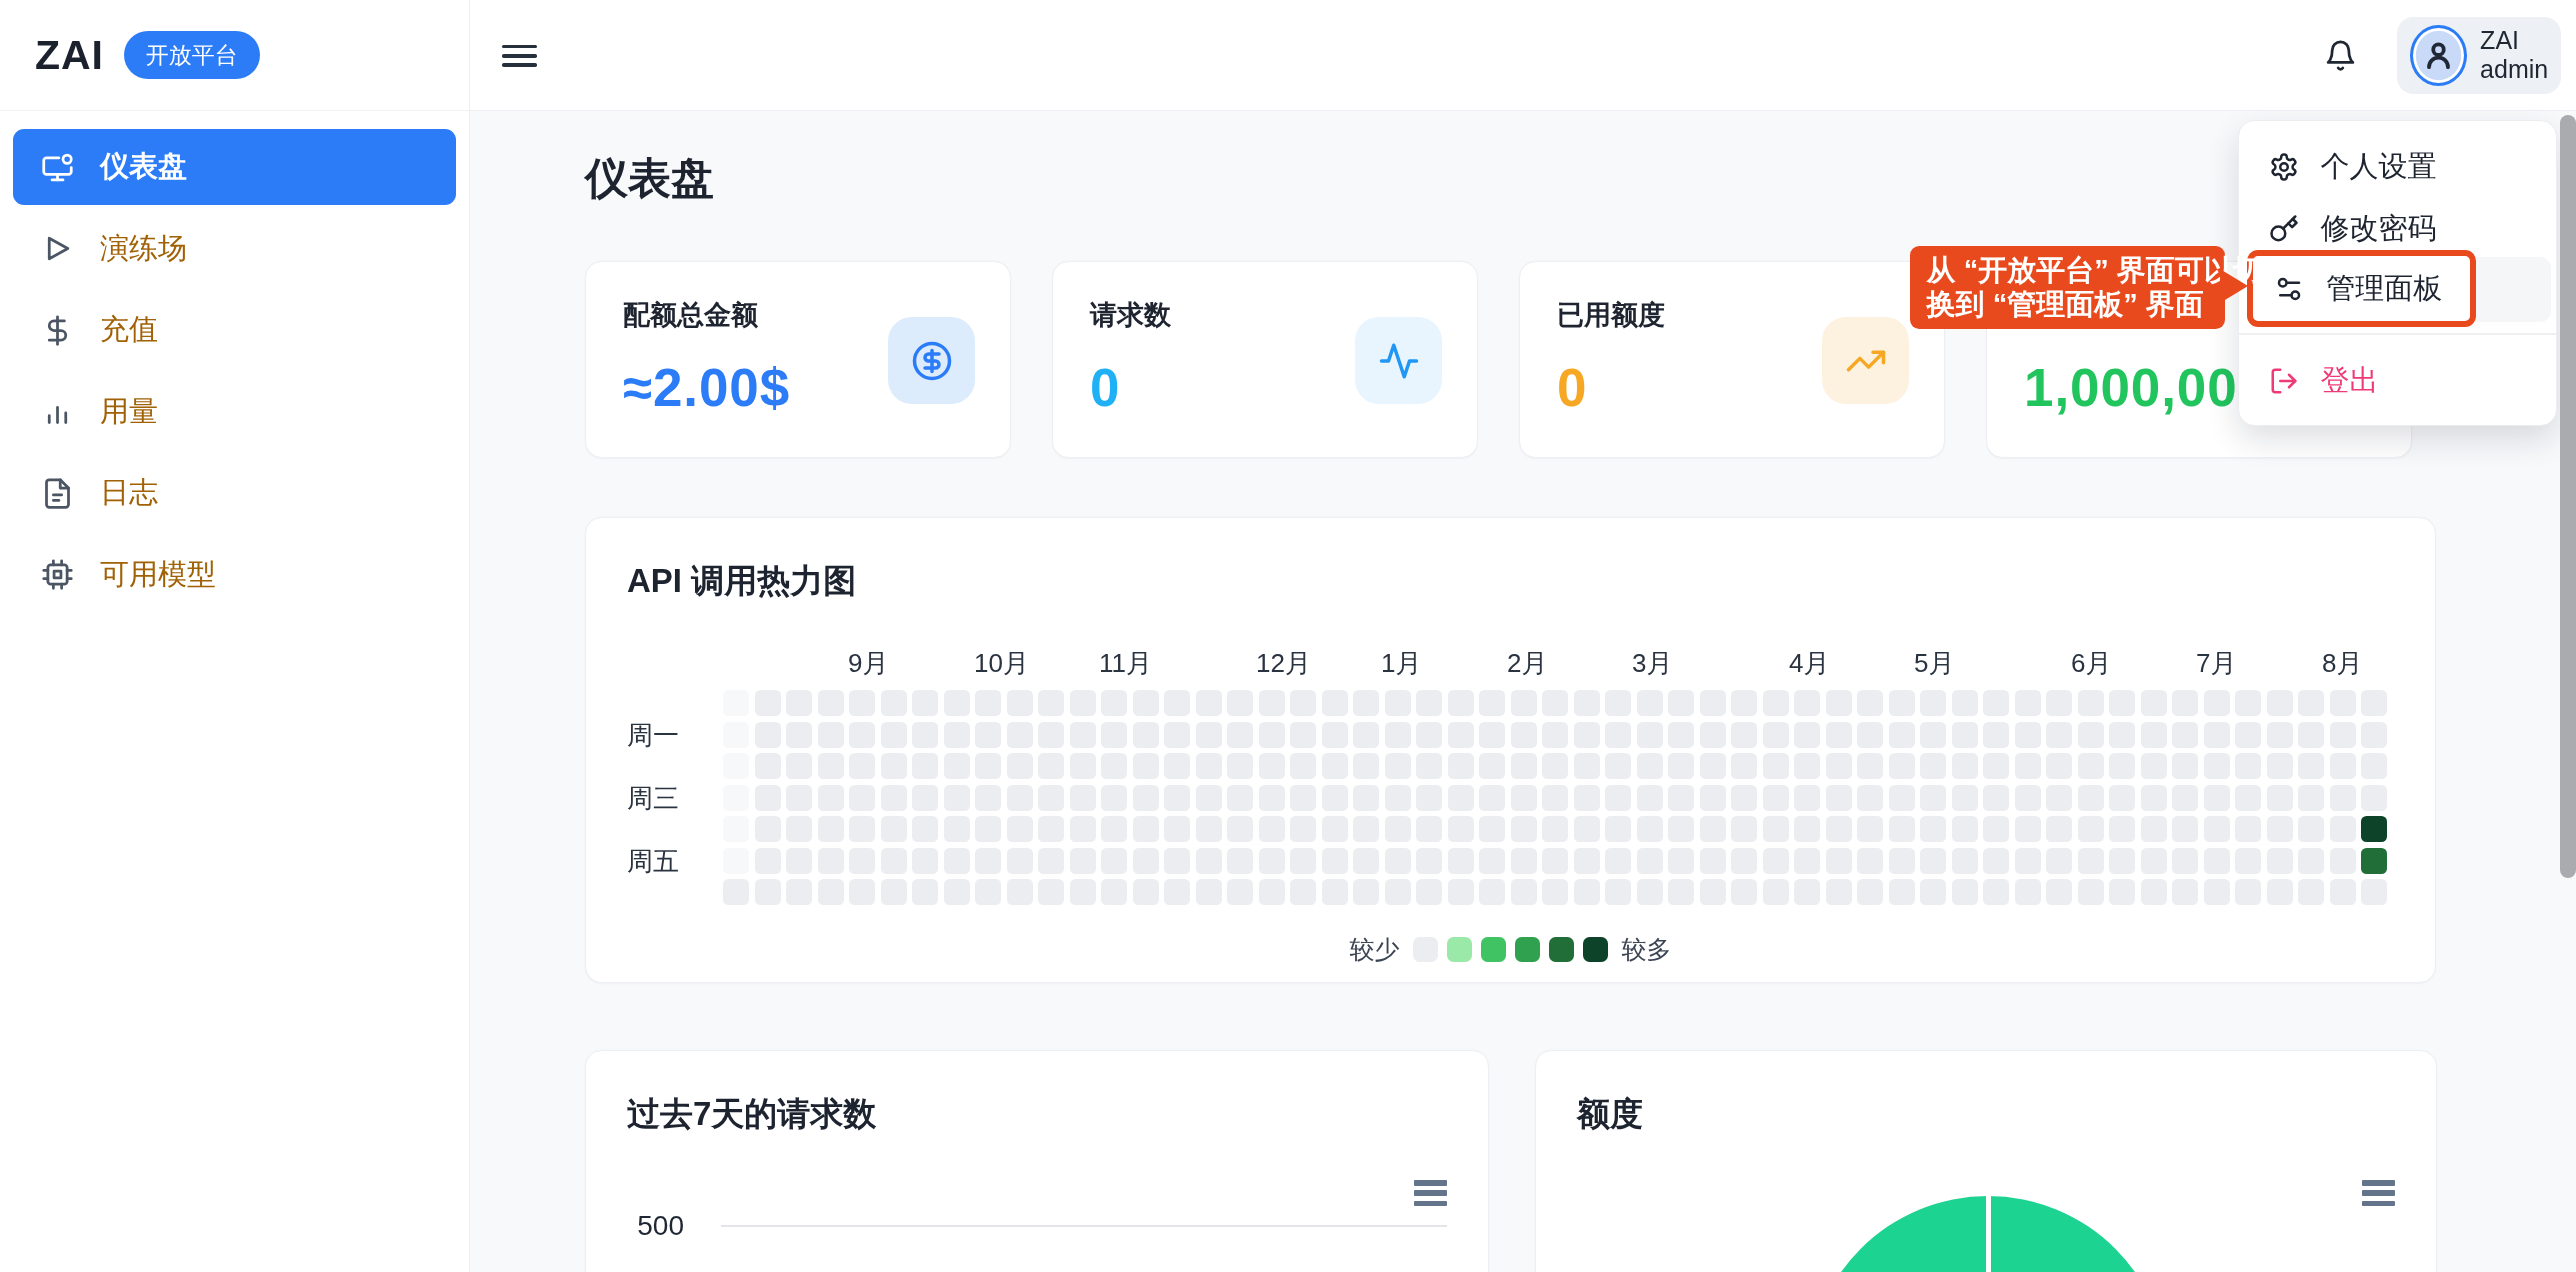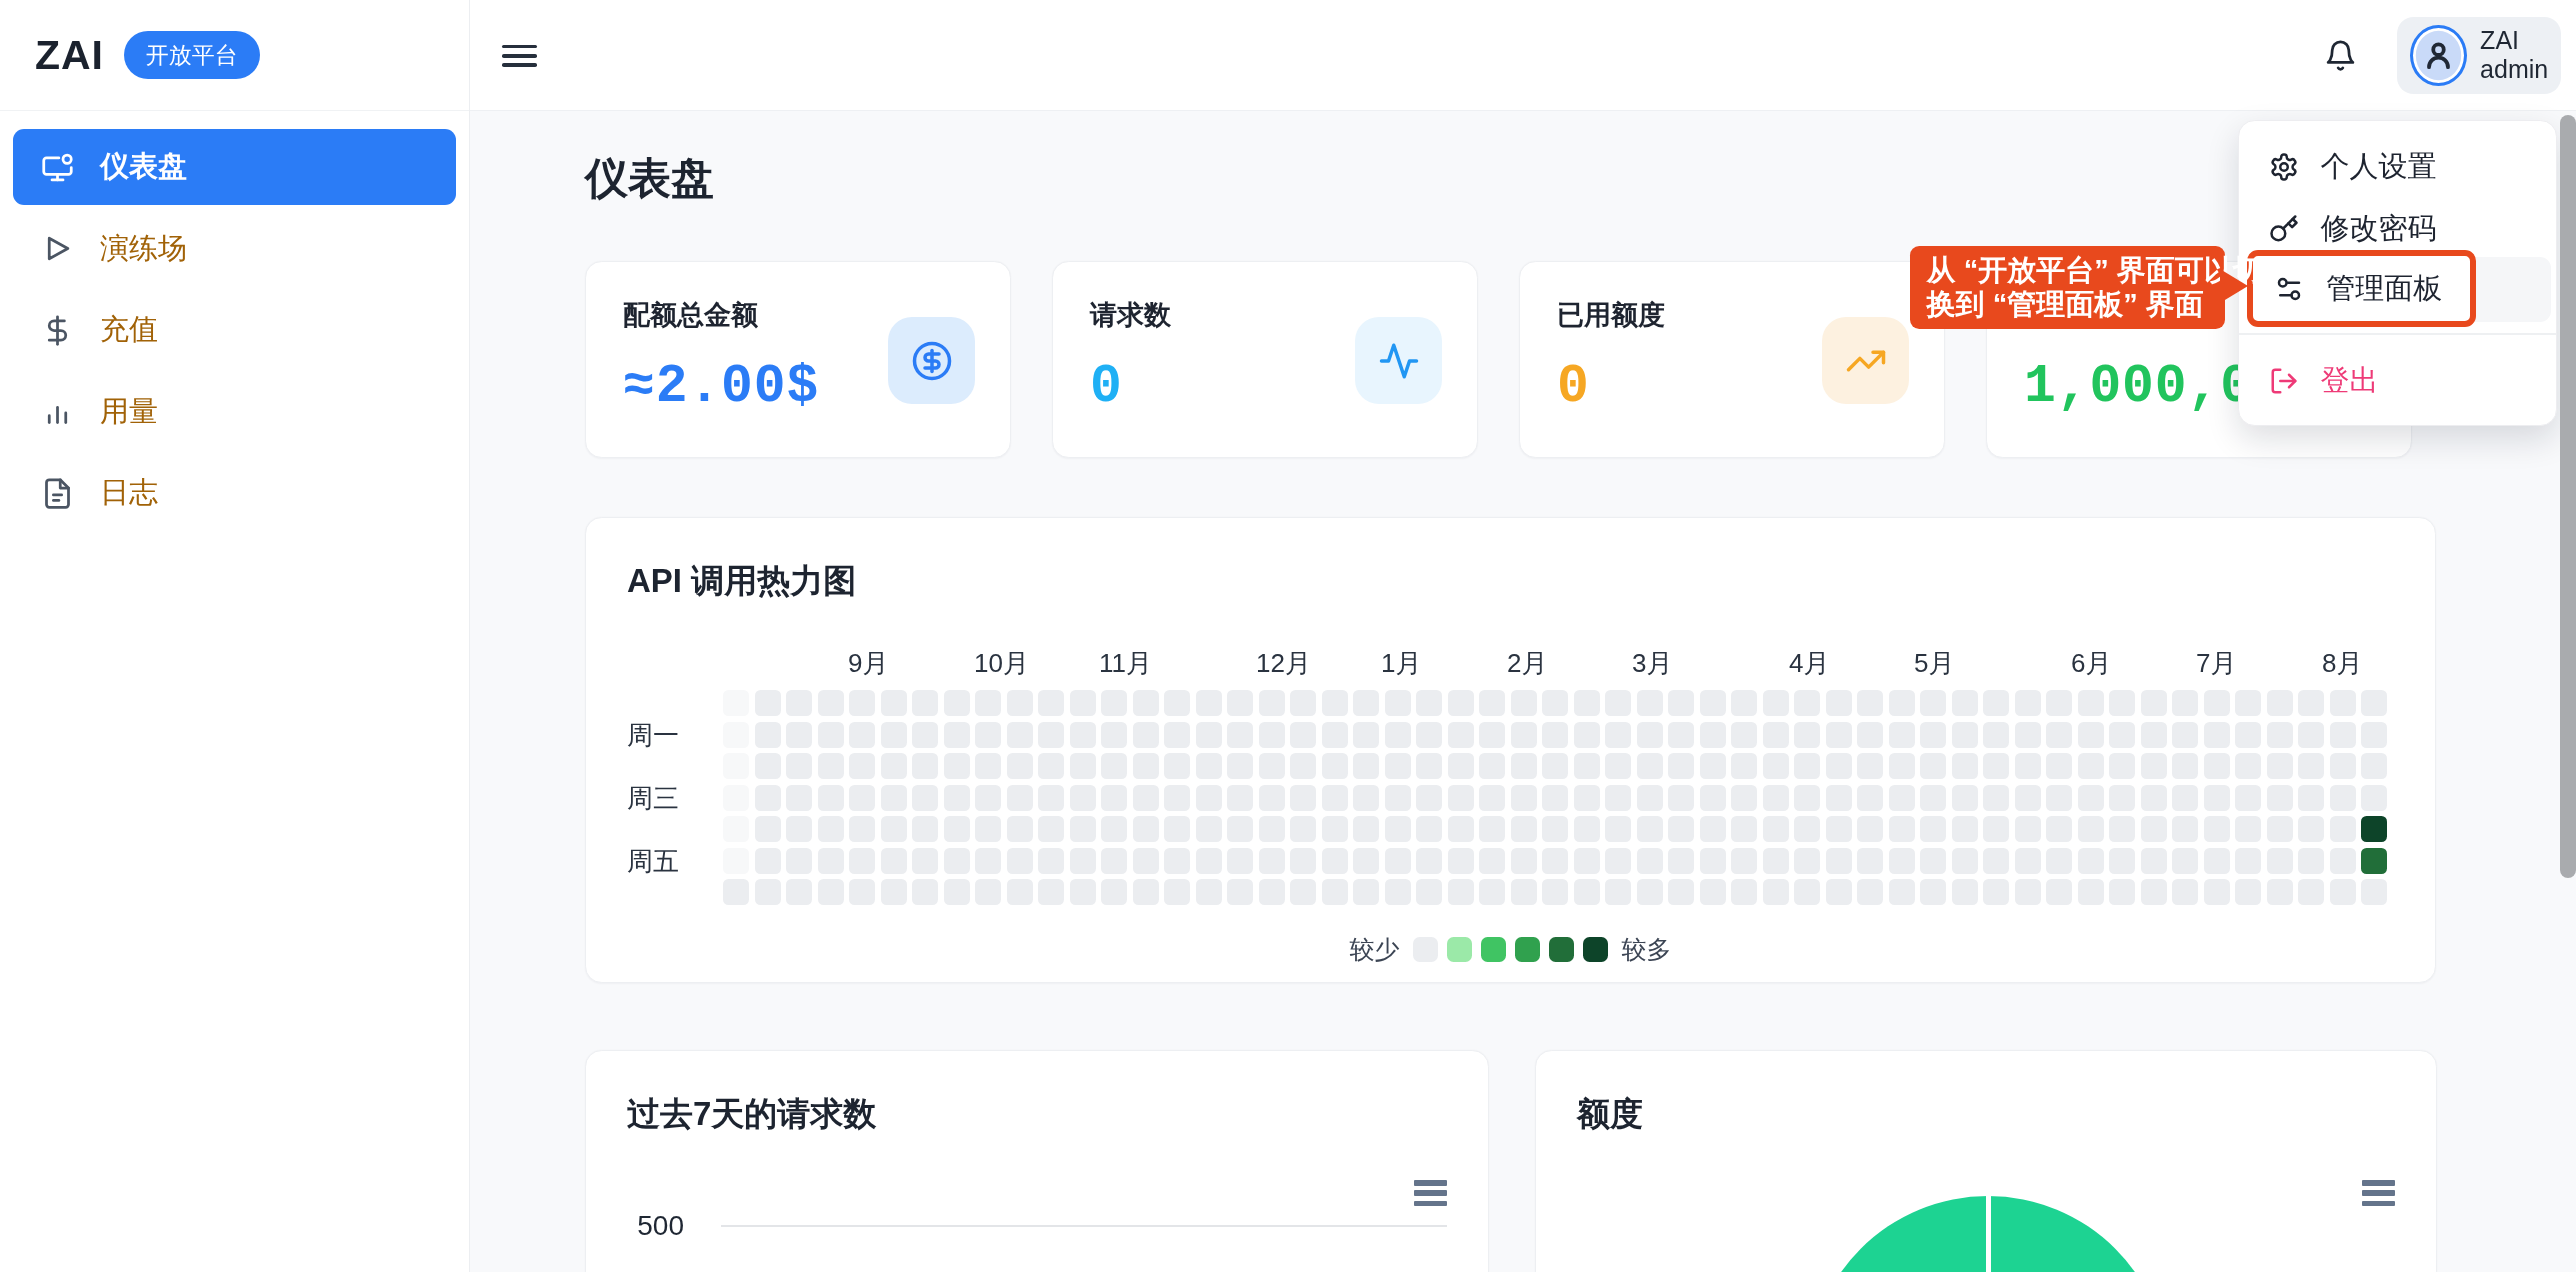--- a/index.html
+++ b/index.html
@@ -34,21 +34,21 @@
   .bell { position:absolute; right:219px; top:39px; width:33px; height:33px; color:#1f2733; cursor:pointer; }
   .user-chip { position:absolute; right:14.8px; top:16.6px; width:164px; height:77px; background:#edf0f4; border-radius:16.6px; display:flex; align-items:center; gap:13px; padding:0 13px; cursor:pointer; }
   .avatar { width:61px; height:61px; border-radius:50%; background:#c9daf8; border:3.7px solid #2b7cf6; box-shadow:0 0 0 2.8px #fff inset; display:flex; align-items:center; justify-content:center; color:#202835; }
   .user-names { display:flex; flex-direction:column; line-height:1.15; }
   .user-names span { font-size:25px; color:#1f2733; }
 
   
   .main { position:absolute; left:470px; top:111px; right:0; bottom:0; }
   .page-title { position:absolute; left:115px; top:39px; font-size:43px; font-weight:700; color:#1d2430; }
 
-  .stats-row { position:absolute; left:115px; top:150px; display:flex; gap:41px;font-family:Liberation Mono, monospace; }
+  .stats-row { position:absolute; left:115px; top:150px; display:flex; gap:41px; }
   .stat-card { position:relative; width:426px; height:197px; background:#fff; border:1.8px solid #edeff2; border-radius:16.6px; padding:35px 37px; box-shadow:0 0.9px 1.8px rgba(16,24,40,.04); }
   .stat-label { font-size:27px; font-weight:600; color:#1e2430; }
   .stat-value { font-size:53px; font-weight:800; margin-top:24px; letter-spacing:0.9px; }
   .stat-icon { position:absolute; right:35px; top:55px; width:87px; height:87px; border-radius:24px; display:flex; align-items:center; justify-content:center; }
   .stat-icon svg { width:42px; height:42px; }
 
   .panel-card { position:absolute; background:#fff; border:1.8px solid #edeff2; border-radius:16.6px; box-shadow:0 0.9px 1.8px rgba(16,24,40,.04); }
   .heatmap-card { left:115px; top:406px; width:1851px; height:466px; padding:41px 41px; }
   .card-title { font-size:33px; font-weight:700; color:#1d2430; }
 
@@ -145,20 +145,30 @@
       <li>
         <span class="nicon">
           <svg viewBox="0 0 24 24" fill="none" stroke="currentColor" stroke-width="2" stroke-linecap="round" stroke-linejoin="round">
               <path d="M14 2H6a2 2 0 0 0-2 2v16a2 2 0 0 0 2 2h12a2 2 0 0 0 2-2V8z"></path>
               <path d="M14 2v6h6"></path>
               <line x1="9" y1="13" x2="15" y2="13"></line>
               <line x1="9" y1="17" x2="13" y2="17"></line>
             </svg>
         </span>
         <span>日志</span>
+      </li>
+      <li>
+        <span class="nicon">
+          <svg viewBox="0 0 24 24" fill="none" stroke="currentColor" stroke-width="2" stroke-linecap="round" stroke-linejoin="round">
+              <rect x="5" y="5" width="14" height="14" rx="2"></rect>
+              <rect x="9.5" y="9.5" width="5" height="5"></rect>
+              <path d="M9 2v3M15 2v3M9 19v3M15 19v3M2 9h3M2 15h3M19 9h3M19 15h3"></path>
+            </svg>
+        </span>
+        <span>可用模型</span>
       </li>
     </ul>
   </aside>
 
   <header class="header">
     <div class="hamburger">
         <i></i>
         <i></i>
         <i></i>
       </div>

